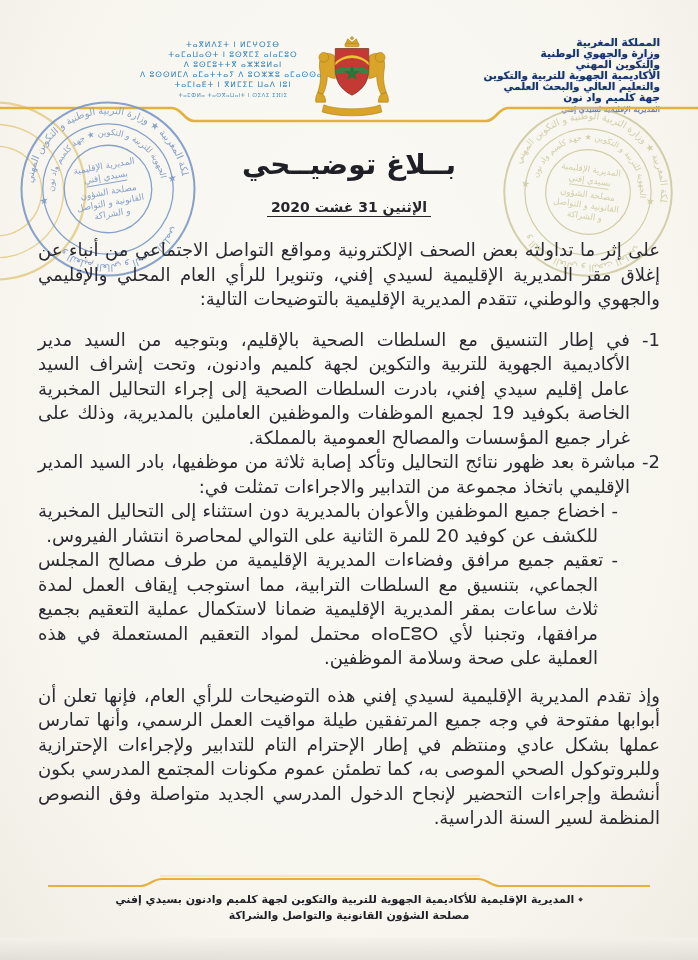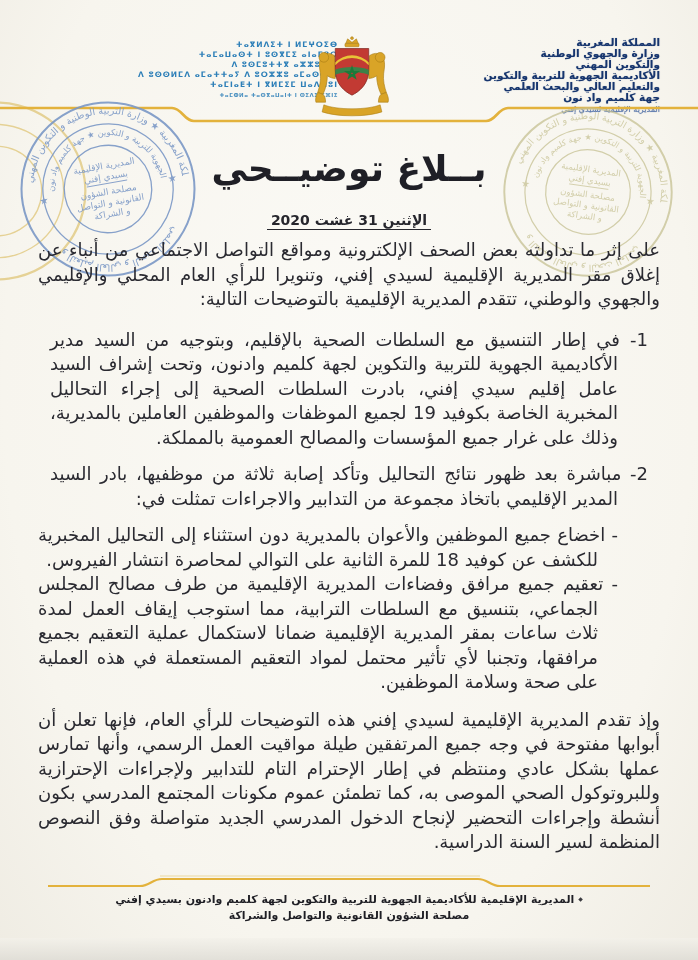--- a/index.html
+++ b/index.html
@@ -6,54 +6,54 @@
   body{width:698px;height:960px;position:relative;overflow:hidden;
        font-family:"DejaVu Sans",sans-serif;
        background:#f8f6f0;}
   .paper{position:absolute;inset:0;
          background:
            radial-gradient(ellipse at 50% 40%, #fbfaf6 0%, #f7f5ee 70%, #efece3 100%);}
   .scan-bottom{position:absolute;left:0;right:0;bottom:0;height:22px;
          background:linear-gradient(#f3f1ea, #dddbd4);opacity:.8;}
 
   
-  .tifinagh{position:absolute;left:128px;top:40px;width:210px;text-align:right;
+  .tifinagh{position:absolute;left:128px;top:40px;width:210px;text-align:center;
             color:#2d7fb8;font-size:7.5px;line-height:10px;letter-spacing:1px;
-            font-weight:bold;}
+            font-weight:normal;}
   .tifinagh .t-small{font-size:5.5px;letter-spacing:.5px;opacity:.85;}
   .arms{position:absolute;left:308px;top:36px;width:88px;height:84px;}
   .ministry{position:absolute;left:392px;top:37px;width:268px;text-align:right;
             direction:rtl;color:#16356e;font-size:10.5px;line-height:11px;
             font-weight:bold;text-shadow:0 0 1px rgba(22,53,110,.45);}
   .ministry .m-sub{font-size:8px;color:#5c7ab0;font-weight:normal;margin-top:1px;}
 
   .rule{position:absolute;left:0;width:698px;overflow:visible;}
 
   
   .stamp{position:absolute;}
   .stamp svg{display:block;}
   .stamp-blue{color:#7b98c6;opacity:.9;transform:rotate(-10deg);}
   .stamp-faint{color:#c6c193;opacity:.75;transform:rotate(8deg);}
   .stamp-edge{color:#dcbf67;opacity:.65;transform:rotate(14deg);}
   .seal-text{font-family:"DejaVu Sans",sans-serif;fill:currentColor;}
 
   
   .doc-title{position:absolute;left:0;top:148px;width:100%;text-align:center;
-             direction:rtl;font-size:36px;font-weight:bold;color:#1f1f26;
+             direction:rtl;font-size:28px;font-weight:bold;color:#1f1f26;
              letter-spacing:0;}
-  .doc-date{position:absolute;left:0;top:212px;width:100%;text-align:center;
+  .doc-date{position:absolute;left:0;top:199px;width:100%;text-align:center;
             direction:rtl;font-size:14px;font-weight:bold;color:#26262d;}
   .doc-date span{border-bottom:1.5px solid #26262d;padding:0 4px 1px;}
 
   
   .content{position:absolute;left:38px;right:38px;top:238px;direction:rtl;
            text-align:justify;font-size:18px;line-height:24.5px;
            font-weight:400;color:#2a2a31;}
   .intro{margin:0 0 16px 0;}
-  .item{margin:12px;padding-right:30px;text-indent:-30px;}
+  .item{margin:0;padding-right:30px;text-indent:-30px;}
   .bullet{margin:0;padding-right:62px;text-indent:-20px;}
   .closing{margin:13px 0 0 0;}
 
   
   .footer-text{position:absolute;left:0;top:891px;width:100%;text-align:center;
                direction:rtl;font-size:11px;line-height:16px;font-weight:bold;
                color:#1e1e24;}
   .footer-bullet{font-size:6px;vertical-align:2px;color:#3a3a40;}
 </style>
 </head>
@@ -179,22 +179,22 @@
   </svg>
 </div>
 
 <div class="doc-title">بــلاغ توضيــحي</div>
 <div class="doc-date"><span>الإثنين 31 غشت 2020</span></div>
 
 <div class="content">
   <p class="intro">على إثر ما تداولته بعض الصحف الإلكترونية ومواقع التواصل الاجتماعي من أنباء عن إغلاق مقر المديرية الإقليمية لسيدي إفني، وتنويرا للرأي العام المحلي والإقليمي والجهوي والوطني، تتقدم المديرية الإقليمية بالتوضيحات التالية:</p>
   <p class="item">1- في إطار التنسيق مع السلطات الصحية بالإقليم، وبتوجيه من السيد مدير الأكاديمية الجهوية للتربية والتكوين لجهة كلميم وادنون، وتحت إشراف السيد عامل إقليم سيدي إفني، بادرت السلطات الصحية إلى إجراء التحاليل المخبرية الخاصة بكوفيد 19 لجميع الموظفات والموظفين العاملين بالمديرية، وذلك على غرار جميع المؤسسات والمصالح العمومية بالمملكة.</p>
   <p class="item">2- مباشرة  بعد ظهور نتائج التحاليل وتأكد إصابة ثلاثة من موظفيها، بادر السيد المدير الإقليمي باتخاذ مجموعة من التدابير والاجراءات تمثلت في:</p>
-  <p class="bullet">- اخضاع جميع الموظفين والأعوان بالمديرية دون استثناء إلى التحاليل المخبرية للكشف عن كوفيد 18 للمرة الثانية على التوالي لمحاصرة انتشار الفيروس.</p>
-  <p class="bullet">- تعقيم جميع مرافق وفضاءات المديرية الإقليمية من طرف مصالح المجلس الجماعي، بتنسيق مع السلطات الترابية، مما استوجب إيقاف العمل لمدة ثلاث ساعات بمقر المديرية الإقليمية ضمانا لاستكمال عملية التعقيم بجميع مرافقها، وتجنبا لأي تأثير محتمل لمواد التعقيم المستعملة في هذه العملية على صحة وسلامة الموظفين.</p>
+  <p class="bullet">- اخضاع جميع الموظفين والأعوان بالمديرية دون استثناء إلى التحاليل المخبرية للكشف عن كوفيد 20 للمرة الثانية على التوالي لمحاصرة انتشار الفيروس.</p>
+  <p class="bullet">- تعقيم جميع مرافق وفضاءات المديرية الإقليمية من طرف مصالح المجلس الجماعي، بتنسيق مع السلطات الترابية، مما استوجب إيقاف العمل لمدة ثلاث ساعات بمقر المديرية الإقليمية ضمانا لاستكمال عملية التعقيم بجميع مرافقها، وتجنبا لأي ⴰⵏⴰⵎⵓⵔ محتمل لمواد التعقيم المستعملة في هذه العملية على صحة وسلامة الموظفين.</p>
   <p class="closing">وإذ تقدم المديرية الإقليمية لسيدي إفني هذه التوضيحات للرأي العام، فإنها تعلن أن أبوابها مفتوحة في وجه جميع المرتفقين طيلة مواقيت العمل الرسمي، وأنها تمارس عملها بشكل عادي ومنتظم في إطار الإحترام التام للتدابير ولإجراءات الإحترازية وللبروتوكول الصحي الموصى به، كما تطمئن عموم مكونات المجتمع المدرسي بكون أنشطة وإجراءات التحضير لإنجاح الدخول المدرسي الجديد متواصلة وفق النصوص المنظمة لسير السنة الدراسية.</p>
 </div>
 
 <svg class="rule" style="top:862px;height:30px;">
   <path d="M160,14 L480,14" fill="none" stroke="#ecd9a0" stroke-width="1.2"></path>
   <path d="M48,24 L140,24 C150,24 152,17 162,17 L478,17 C488,17 490,24 500,24 L650,24" fill="none" stroke="#e3b23c" stroke-width="2.2"></path>
 </svg>
 
 <div class="footer-text">
   <div><span class="footer-bullet">◆</span> <span>المديرية الإقليمية للأكاديمية الجهوية للتربية والتكوين لجهة كلميم وادنون بسيدي إفني</span></div>

